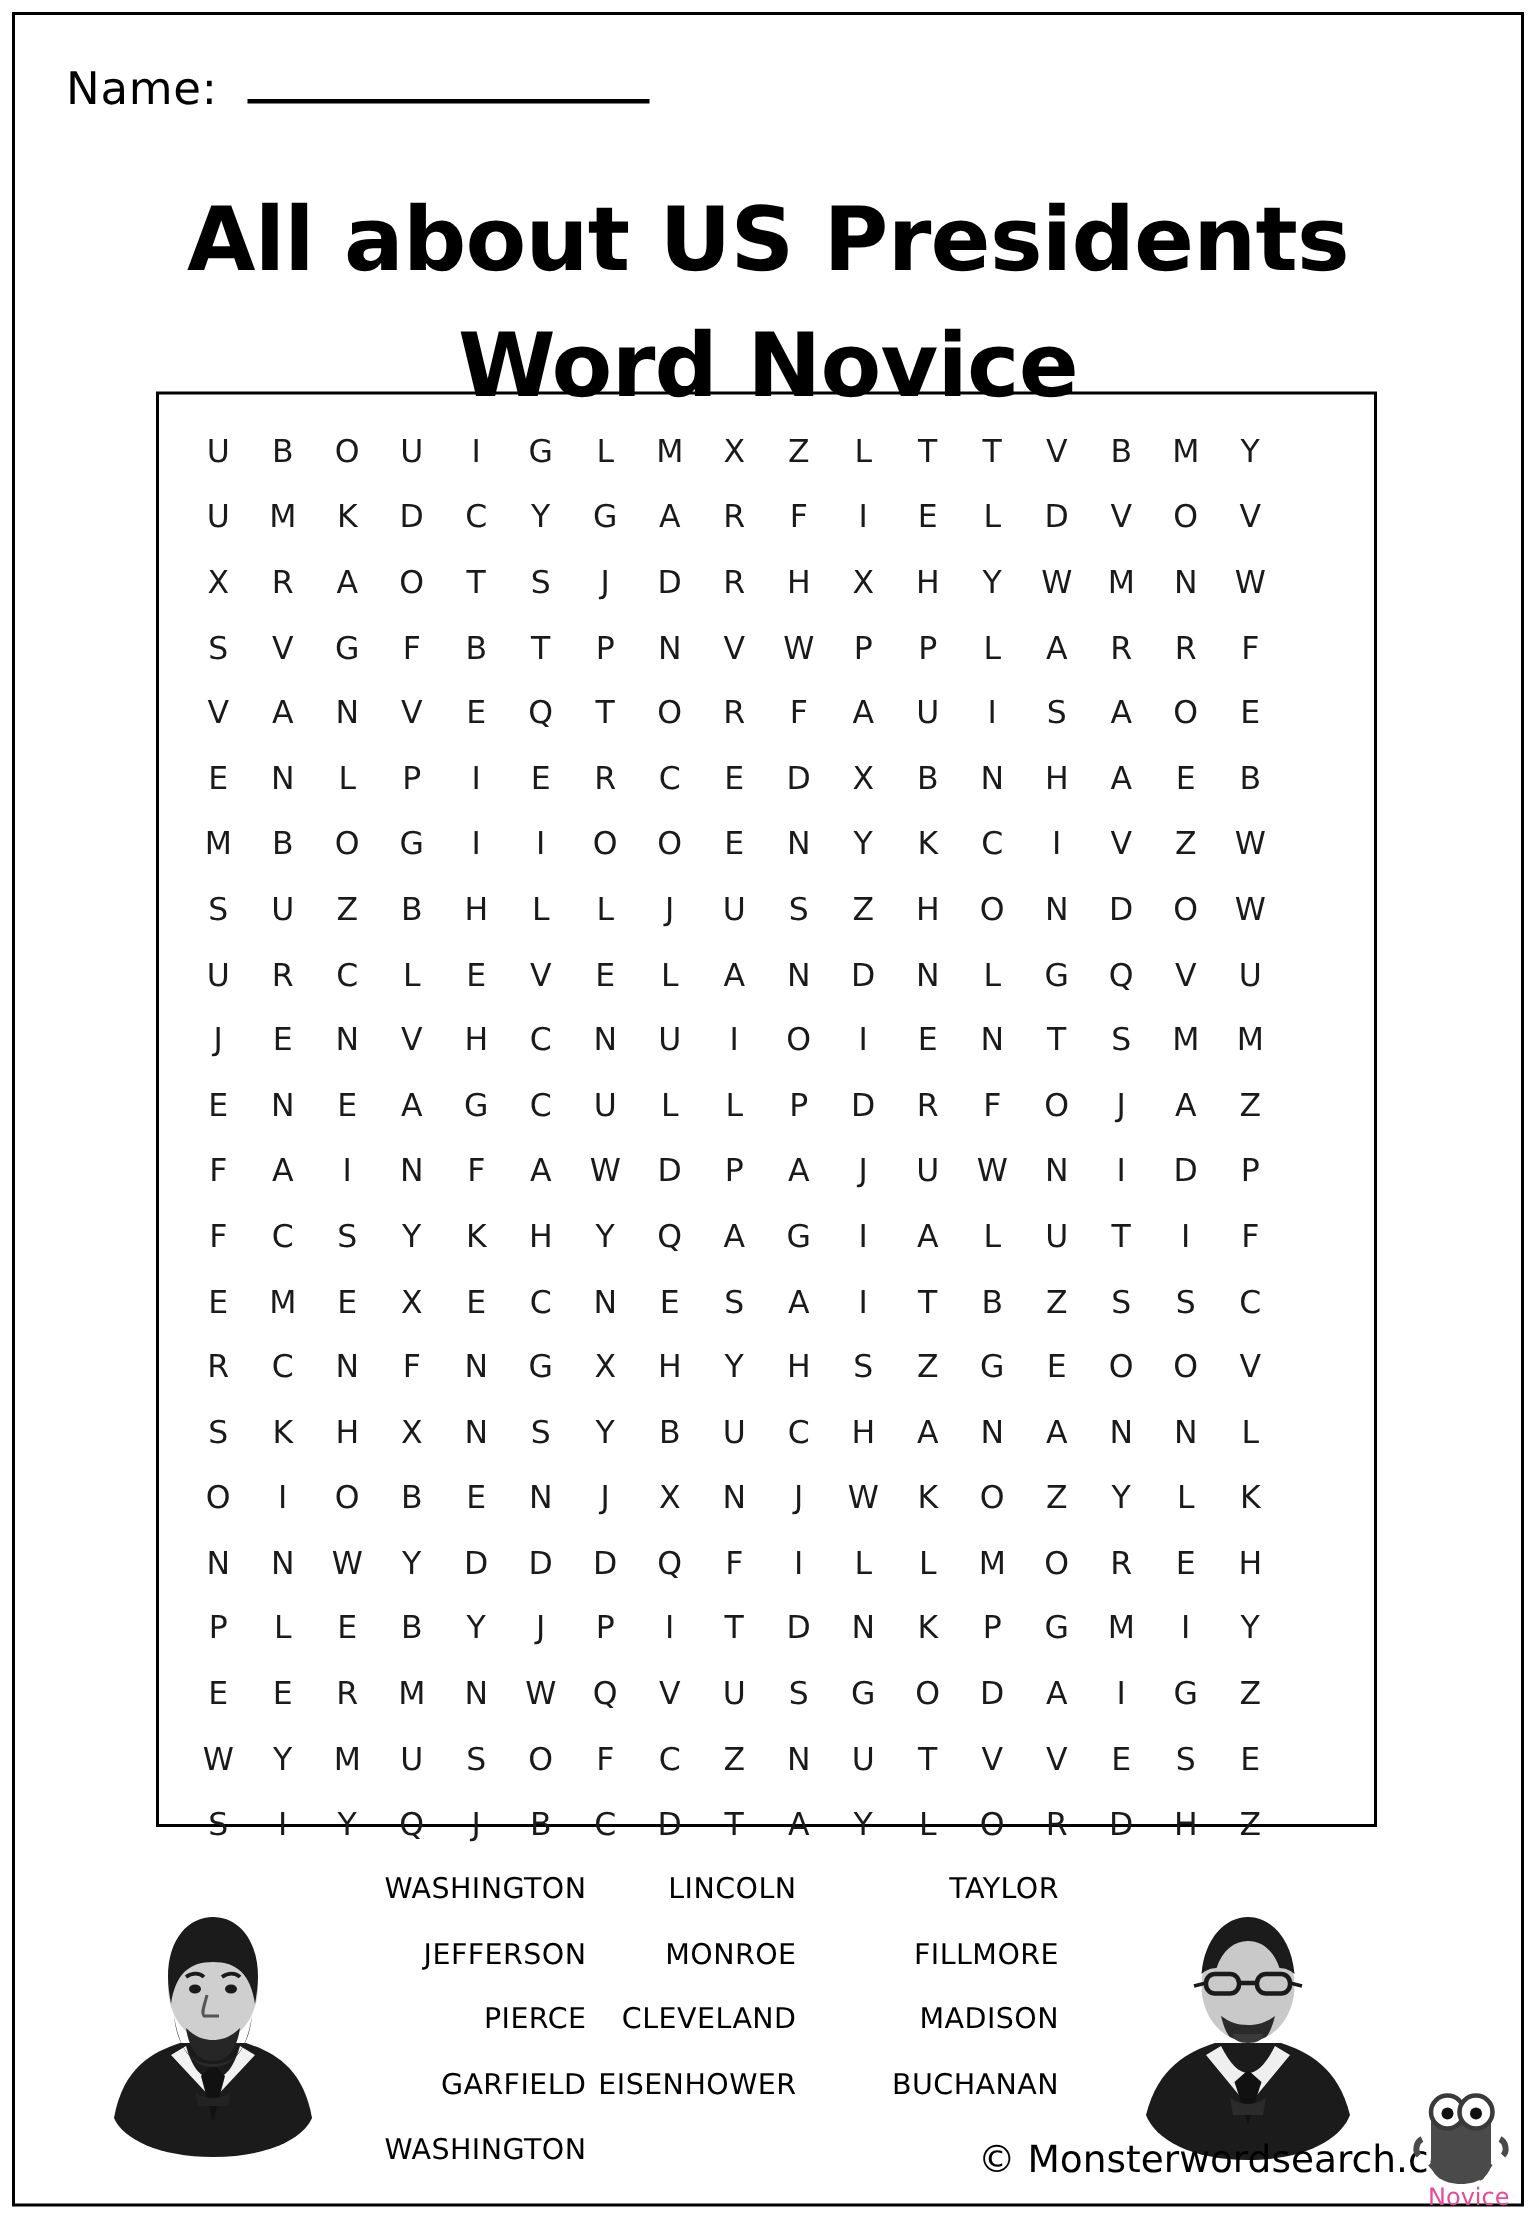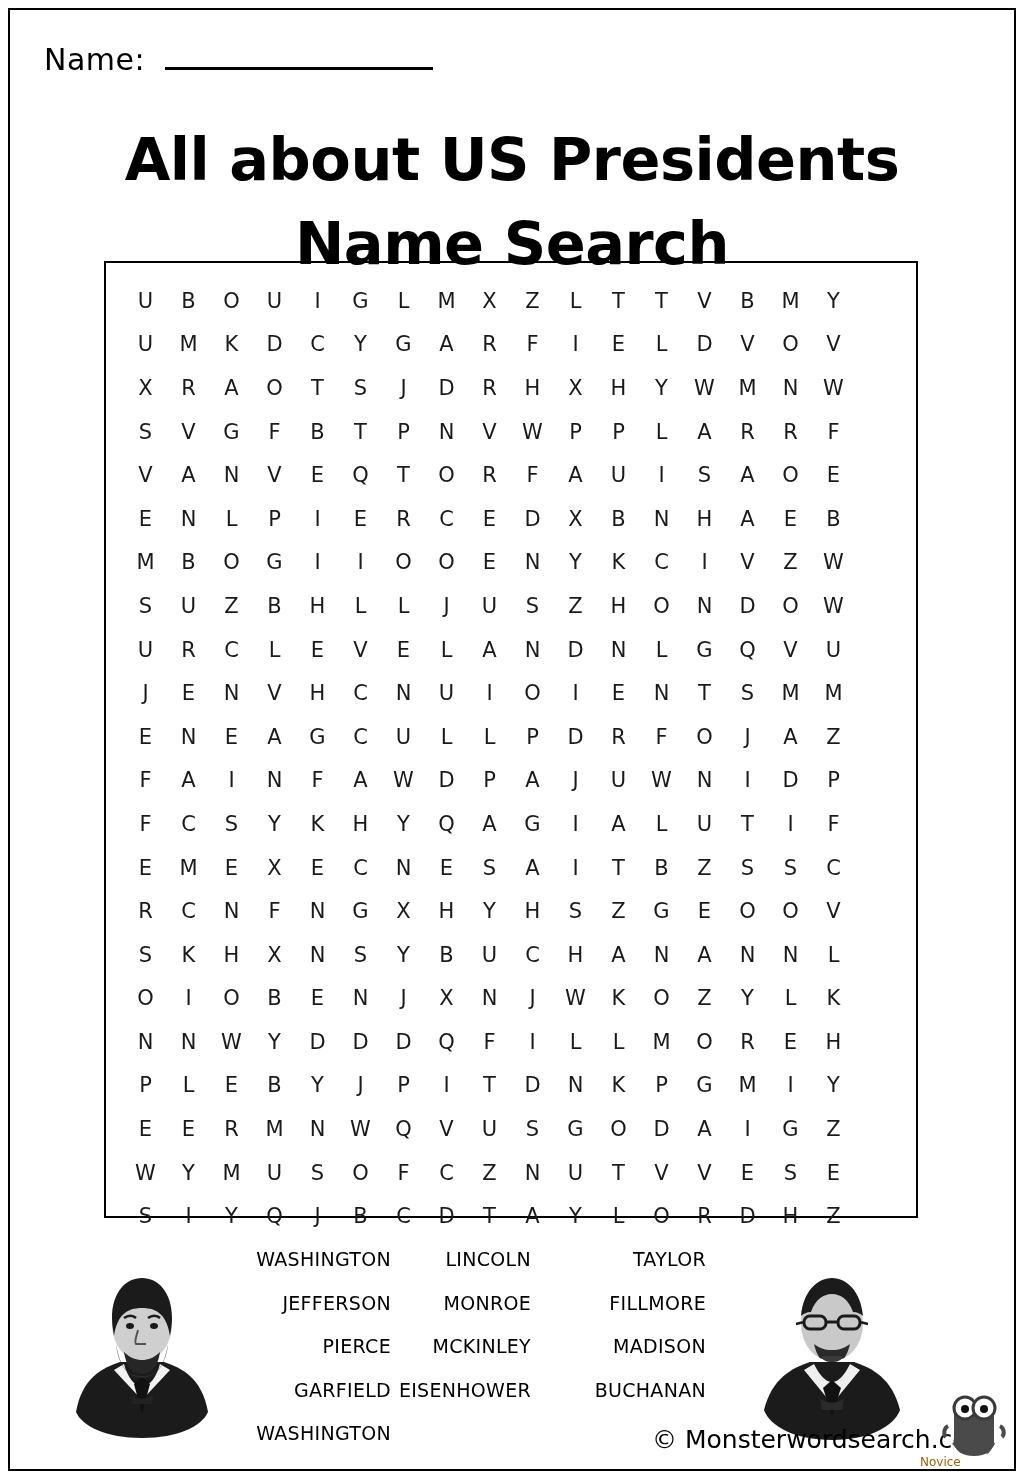--- a/index.html
+++ b/index.html
@@ -104,25 +104,25 @@
   }
   .credit {
     position: absolute;
     left: 652px;
     top: 1425px;
     font-family: "DejaVu Sans", sans-serif;
     font-size: 25px;
   }
   .novice {
     position: absolute;
-    left: 920px;
+    left: 952px;
     top: 1455px;
     font-family: "DejaVu Sans", sans-serif;
-    font-size: 12px;
-    color: #a16207;
+    font-size: 16px;
+    color: #ec4899;
   }
   
   .portrait {
     position: absolute;
   }
   .portrait-left { left: 72px; top: 1252px; width: 140px; height: 190px; }
   .portrait-right { left: 760px; top: 1252px; width: 145px; height: 190px; }
   .monster { position: absolute; left: 940px; top: 1390px; width: 68px; height: 70px; }
 </style>
 </head>
@@ -131,21 +131,21 @@
 <div class="page">
   <div class="page-border"></div>
 
   <div class="name-row">
     <span class="name-label">Name:</span>
     <span class="name-line"></span>
   </div>
 
   <div class="title">
     <div>All about US Presidents</div>
-    <div>Name Search</div>
+    <div>Word Novice</div>
   </div>
 
   <div class="grid-box">
     <div class="grid" id="grid">
         <div class="cell">U</div>
         <div class="cell">B</div>
         <div class="cell">O</div>
         <div class="cell">U</div>
         <div class="cell">I</div>
         <div class="cell">G</div>
@@ -543,21 +543,21 @@
   </div>
 
   <div class="words" id="word-list">
       <div class="word">WASHINGTON</div>
       <div class="word">LINCOLN</div>
       <div class="word">TAYLOR</div>
       <div class="word">JEFFERSON</div>
       <div class="word">MONROE</div>
       <div class="word">FILLMORE</div>
       <div class="word">PIERCE</div>
-      <div class="word">MCKINLEY</div>
+      <div class="word">CLEVELAND</div>
       <div class="word">MADISON</div>
       <div class="word">GARFIELD</div>
       <div class="word">EISENHOWER</div>
       <div class="word">BUCHANAN</div>
       <div class="word">WASHINGTON</div>
     </div>
 
   <svg class="portrait portrait-left" viewBox="0 0 140 190">
     <ellipse cx="70" cy="98" rx="66" ry="88" fill="#ffffff"></ellipse>
     <path d="M70 186c-36 0-60-12-66-26 6-34 26-44 44-50l44 0c18 6 38 16 44 50-6 14-30 26-66 26z" fill="#1b1b1b"></path>

